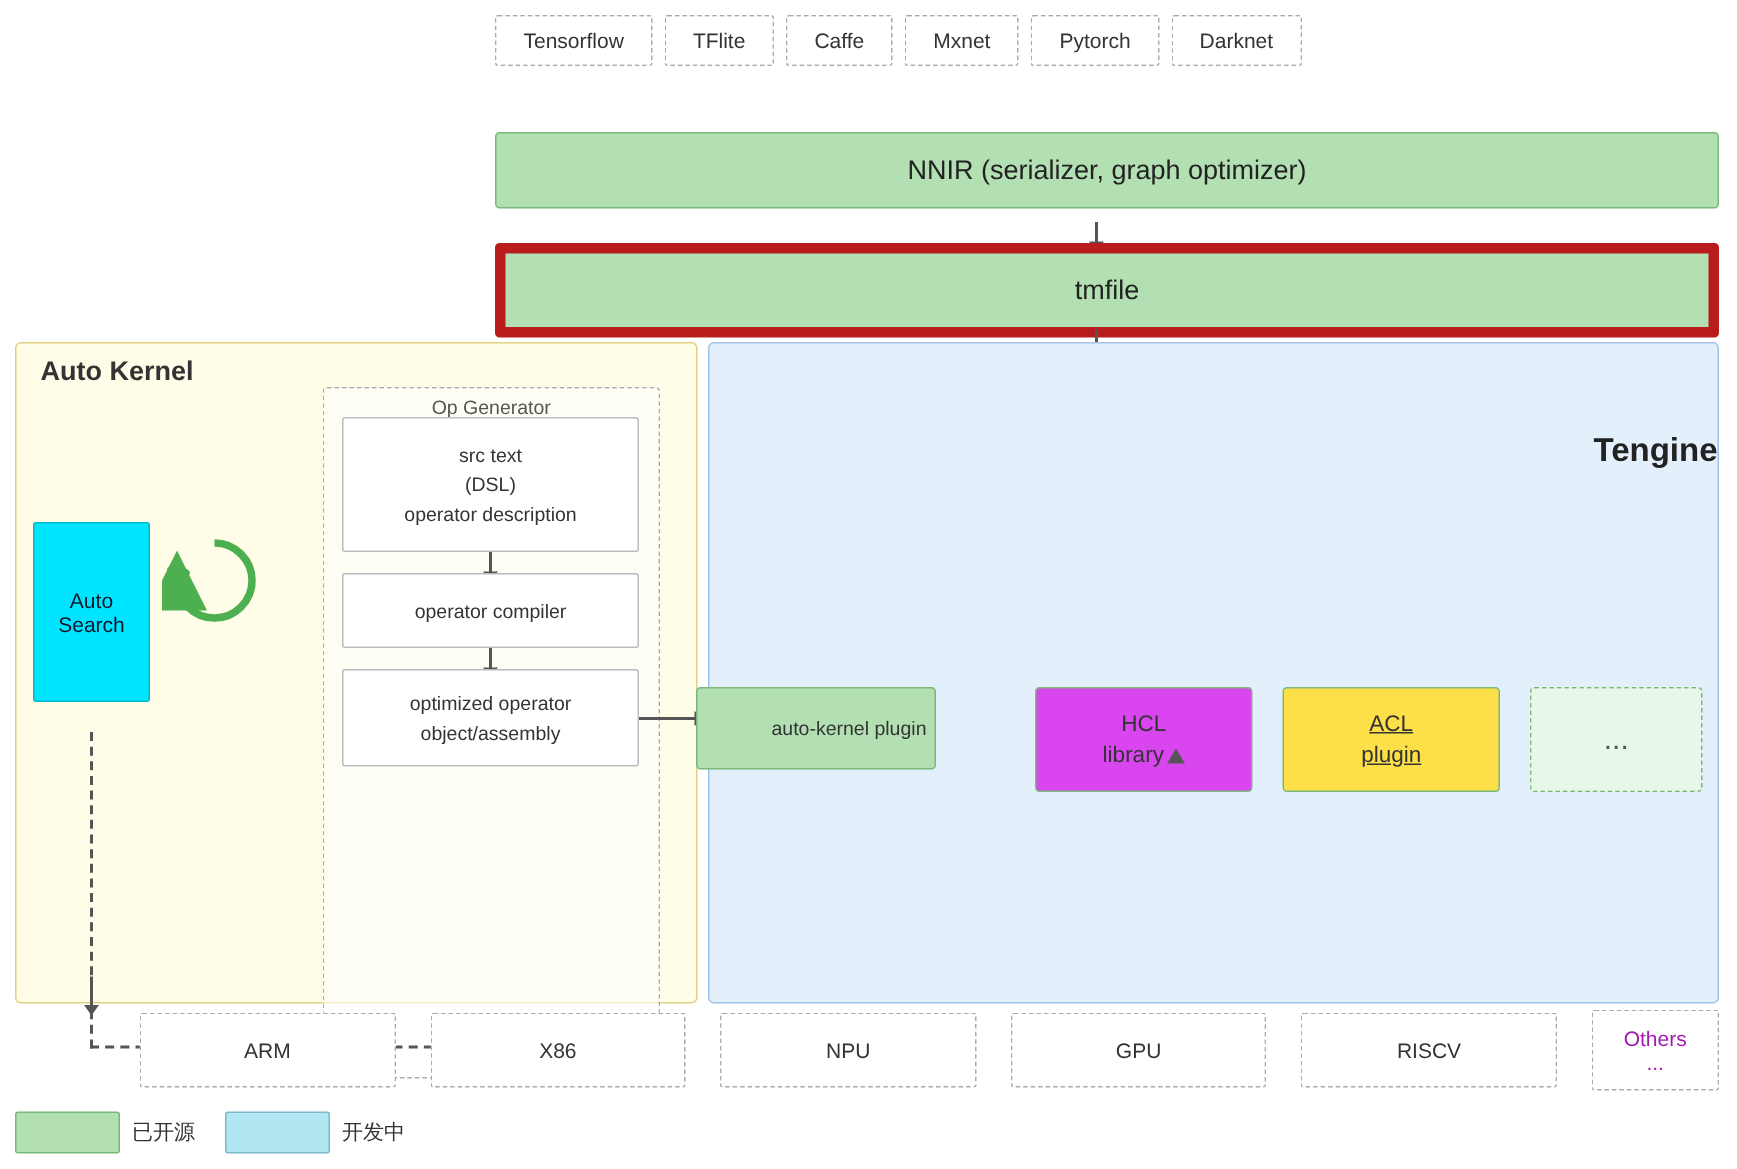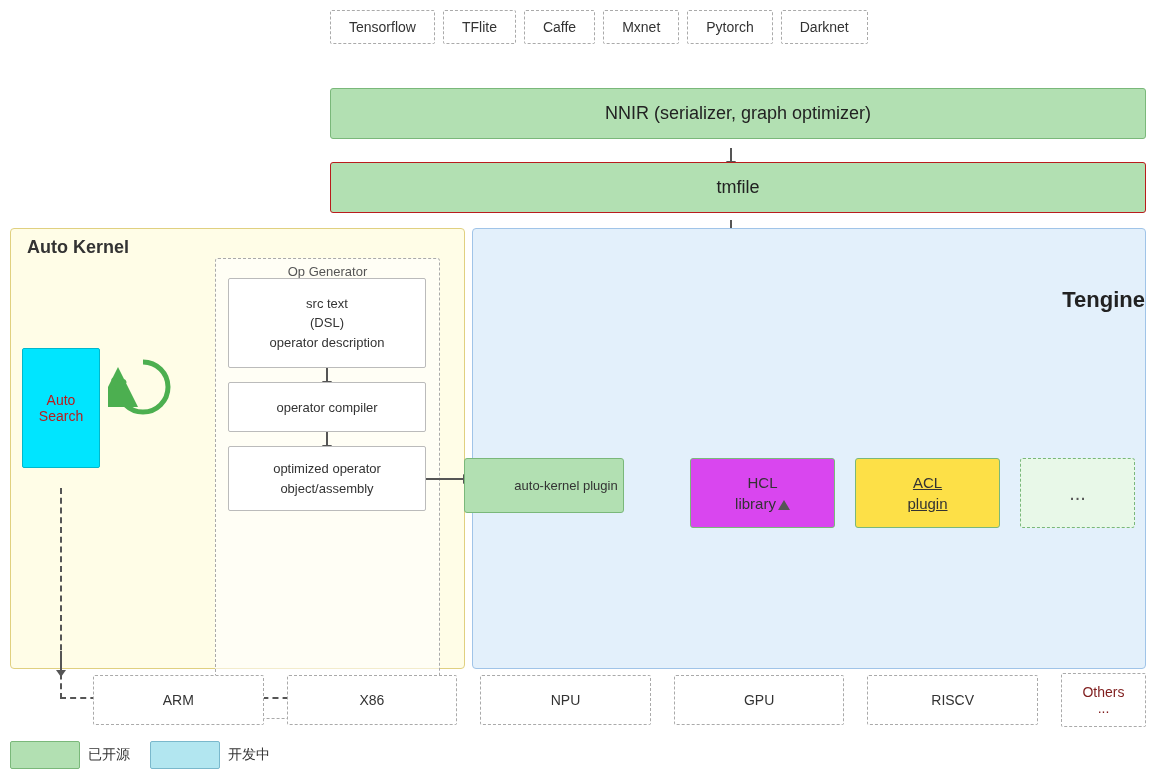--- a/index.html
+++ b/index.html
@@ -52,21 +52,21 @@
       color: #222;
     }
 
     
     .tmfile-box {
       position: absolute;
       top: 162px;
       left: 330px;
       right: 12px;
       background: #b2e0b2;
-      border: 1px solid #b91c1c;
+      border: 7px solid #b91c1c;
       border-radius: 3px;
       text-align: center;
       padding: 14px 10px;
       font-size: 18px;
       color: #222;
     }
 
     
     .arrow-nnir-tmfile {
       position: absolute;
@@ -133,21 +133,21 @@
       width: 78px;
       height: 120px;
       background: #00e5ff;
       border: 1px solid #00b8cc;
       border-radius: 2px;
       display: flex;
       align-items: center;
       justify-content: center;
       text-align: center;
       font-size: 14px;
-      color: #b91c1c;
+      color: #0f172a;
     }
 
     
     .circular-arrow {
       position: absolute;
       top: 352px;
       left: 108px;
       width: 70px;
       height: 70px;
     }
@@ -408,21 +408,21 @@
       color: #333;
       border-radius: 2px;
       background: #fff;
       flex: 1;
       text-align: center;
     }
     .hw-box-others {
       border: 1.5px dashed #aaa;
       padding: 10px 15px;
       font-size: 14px;
-      color: #7f1d1d;
+      color: #a21caf;
       border-radius: 2px;
       background: #fff;
       text-align: center;
       min-width: 85px;
     }
 
     
     .arrow-to-hw {
       position: absolute;
       bottom: 108px;

